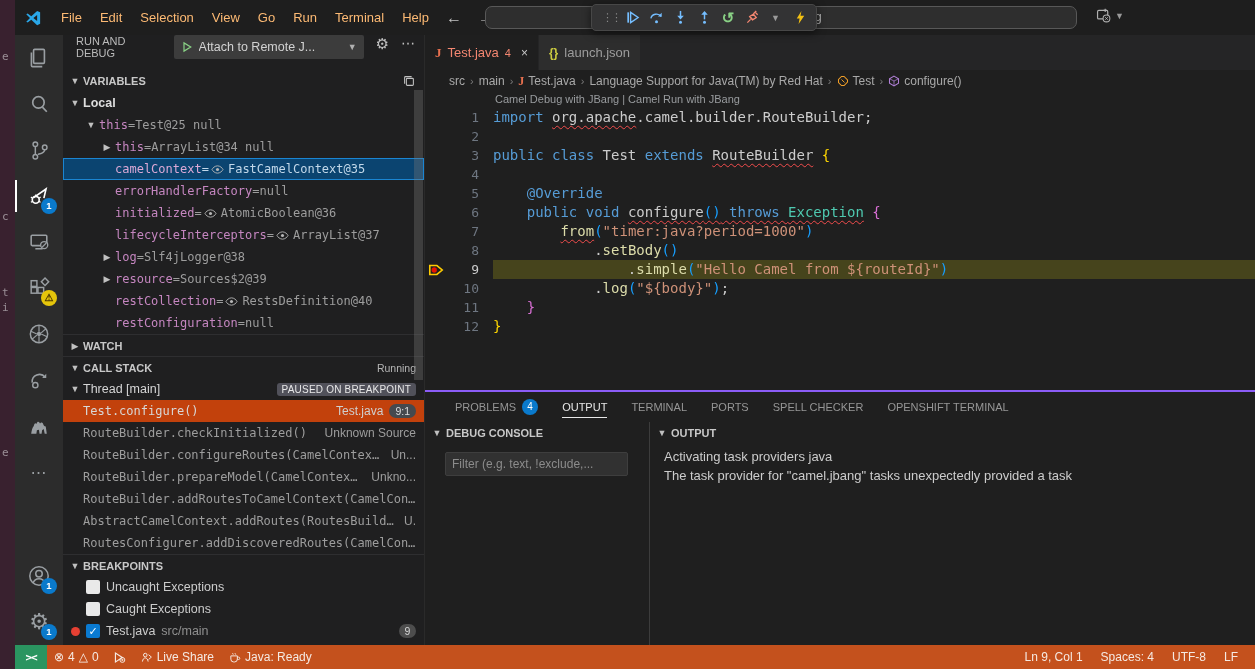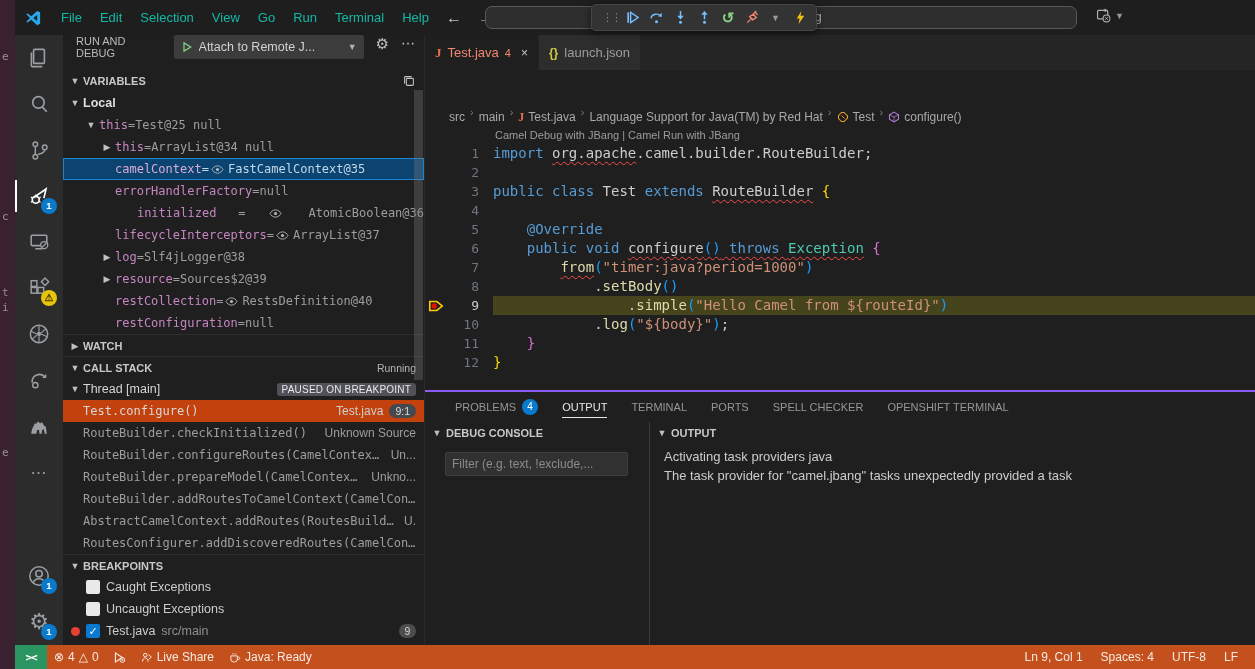--- a/index.html
+++ b/index.html
@@ -7,21 +7,21 @@
   body { font-family:"Liberation Sans", sans-serif; background:#1f1f1f; color:#cccccc; position:relative; font-size:13px; }
   svg { display:block; }
 
   
   #left-strip { position:absolute; left:0; top:0; width:15px; height:669px; background:#39212f; z-index:5; }
   #left-strip span { position:absolute; left:2px; color:#9a8f96; font-size:11px; font-family:"DejaVu Sans Mono",monospace; }
 
   
   #titlebar { position:absolute; left:15px; top:0; width:1240px; height:35px; background:#1e1e1e; display:flex; align-items:center; z-index:4; }
   #vscode-logo { margin:0 10px 0 9px; }
-  .menu-item { padding:0 9px; height:35px; line-height:35px; color:#14b8a6; font-size:13px; cursor:default; }
+  .menu-item { padding:0 9px; height:35px; line-height:35px; color:#fdba74; font-size:13px; cursor:default; }
   .nav-arrow { color:#c5c5c5; font-size:16px; padding:0 8px; }
   #command-center { position:absolute; left:470px; top:6px; width:592px; height:23px; background:#2e2e2e; border:1px solid #585858; border-radius:7px; color:#b6b6b6; font-size:12.5px; line-height:21px; }
   #command-center .cc-text { position:absolute; left:308px; top:0; }
   #debug-toolbar { position:absolute; left:576px; top:4px; height:27px; background:#333334; border:1px solid #474747; border-radius:5px; box-shadow:0 2px 8px rgba(0,0,0,.55); display:flex; align-items:center; padding:0 5px; gap:2px; }
   .dt-btn { width:22px; height:22px; display:flex; align-items:center; justify-content:center; border-radius:4px; }
   .dt-grip { color:#8a8a8a; font-size:10px; letter-spacing:-2px; width:12px; }
   .dt-chev { width:10px; color:#9a9a9a; font-size:9px; }
   #layout-btn { position:absolute; left:1080px; top:7px; display:flex; align-items:center; gap:3px; color:#b0b0b0; }
   #layout-btn .chev { font-size:9px; color:#9a9a9a; }
 
@@ -86,21 +86,21 @@
   #tabbar { height:35px; background:#252526; display:flex; }
   .tab { height:35px; display:flex; align-items:center; padding:0 10px; gap:6px; font-size:13px; }
   .tab.active { background:#1f1f1f; }
   .tab.inactive { background:#2d2d2d; color:#9d9d9d; margin-left:1px; }
   .tab .ficon-j { color:#e8704f; font-weight:bold; font-size:13px; font-family:"Liberation Serif",serif; }
   .tab .ficon-json { color:#cbcb41; font-weight:bold; font-size:12px; }
   .tab .tab-label-err { color:#f48771; }
   .tab .tab-errcount { color:#f48771; font-size:11px; }
   .tab .tab-close { color:#c8c8c8; font-size:12px; margin-left:4px; }
 
-  #breadcrumbs { height:22px; display:flex; padding-left:24px; gap:5px; color:#a9a9a9; font-size:12px; white-space:nowrap;margin-top:36px; }
+  #breadcrumbs { height:22px; display:flex; align-items:center; padding-left:24px; gap:5px; color:#a9a9a9; font-size:12px; white-space:nowrap; }
   #breadcrumbs .sep { color:#7a7a7a; font-size:11px; }
   .bc-icon-j { color:#e8704f; font-weight:bold; font-family:"Liberation Serif",serif; font-size:12px; }
 
   #codelens { height:16px; line-height:15px; padding-left:70px; color:#999c9f; font-size:11px; }
 
   #code { position:relative; font-family:"DejaVu Sans Mono",monospace; font-size:14px; line-height:19px; }
   .code-line { display:flex; height:19px; position:relative; }
   .gutter { width:68px; flex:0 0 68px; display:flex; align-items:center; position:relative; z-index:2; }
   .gutter .bpcol { width:22px; flex:0 0 22px; display:flex; justify-content:center; }
   .gutter .lnum { flex:1; text-align:right; padding-right:14px; color:#6e7681; font-size:13px; }
@@ -367,21 +367,21 @@
           </svg>
         </span>
         <span class="var-val">FastCamelContext@35</span>
       </div>
       <div class="var-row" style="padding-left: 36px;">
         <span class="chev"></span>
         <span class="var-name">errorHandlerFactory</span>
         <span class="var-eq"> = </span>
         <span class="var-val">null</span>
       </div>
-      <div class="var-row" style="padding-left: 36px; justify-content: space-between;">
+      <div class="var-row" style="padding-left: 36px;">
         <span class="chev"></span>
         <span class="var-name">initialized</span>
         <span class="var-eq"> = </span>
         <span class="var-eye">
           <svg width="13" height="13" viewBox="0 0 16 16">
             <path d="M8 3.5C4.8 3.5 2 6.2 1.2 8 2 9.8 4.8 12.5 8 12.5S14 9.8 14.8 8C14 6.2 11.2 3.5 8 3.5z" fill="none" stroke="#b8b8b8" stroke-width="1.1"></path>
             <circle cx="8" cy="8" r="1.9" fill="#b8b8b8"></circle>
           </svg>
         </span>
         <span class="var-val">AtomicBoolean@36</span>
@@ -476,26 +476,26 @@
     </div>
 
   <div class="section-hdr">
     <span class="chev">▼</span>
     <span>BREAKPOINTS</span>
   </div>
   <div id="breakpoints-list">
       <div class="bp-row">
         <span class="bp-dot none"></span>
         <span class="bp-check"></span>
-        <span>Caught Exceptions</span>
+        <span>Uncaught Exceptions</span>
       </div>
       <div class="bp-row">
         <span class="bp-dot none"></span>
         <span class="bp-check"></span>
-        <span>Uncaught Exceptions</span>
+        <span>Caught Exceptions</span>
       </div>
       <div class="bp-row">
         <span class="bp-dot"></span>
         <span class="bp-check checked">✓</span>
         <span>Test.java</span>
         <span class="bp-detail">src/main</span>
         <span class="bp-badge">9</span>
       </div>
     </div>
 

